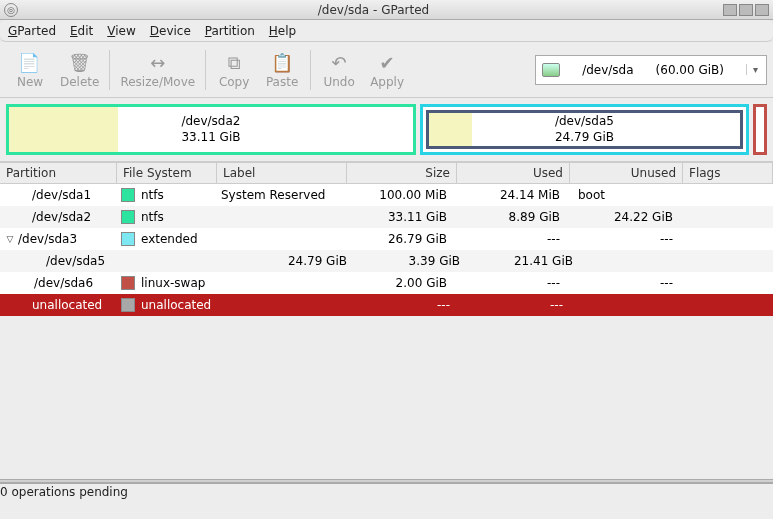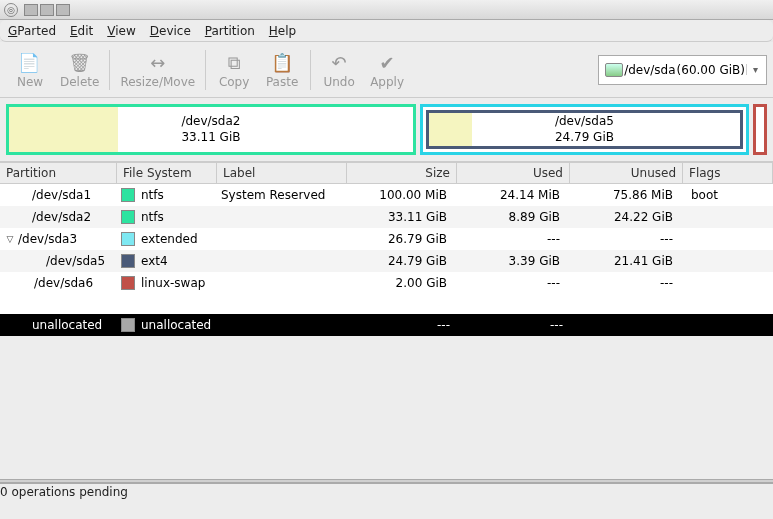--- a/index.html
+++ b/index.html
@@ -10,52 +10,53 @@
 .titlebar .wbtns { display:flex; gap:2px; }
 .titlebar .wbtn { width:14px; height:12px; background:#bbb; border:1px solid #888; }
 .menubar { height: 22px; background: #ededed; border-bottom: 1px solid #ccc; display: flex; align-items: center; padding: 0 8px; gap: 14px; border-radius: 6px; }
 .menubar span { color: #222; cursor: default; }
 .menubar .ul { text-decoration: underline; }
 .toolbar { height: 56px; background: #ededed; border-bottom: 1px solid #ccc; display: flex; align-items: center; padding: 4px 6px; }
 .tbtn { display:flex; flex-direction:column; align-items:center; justify-content:center; padding: 2px 6px; min-width:48px; color:#333; }
 .tbtn.disabled { color:#999; }
 .tbtn .ico { width:24px; height:24px; display:flex; align-items:center; justify-content:center; font-size:18px; }
 .sep { width:1px; height:40px; background:#ccc; margin:0 4px; }
-.devsel { margin-left:auto; border:1px solid #aaa; background:#fff; height:30px; display:flex; align-items:center; padding:0 6px; gap:1px; }
+.devsel { margin-left:auto; border:1px solid #aaa; background:#fff; height:30px; display:flex; align-items:center; padding:0 6px; gap:22px; }
 .devsel .disk { width:18px; height:14px; background:linear-gradient(#cfe,#8c8); border:1px solid #888; border-radius:2px; }
 .devsel .dd { width:14px; font-size:10px; color:#666; text-align:center; border-left:1px solid #ccc; padding-left:4px;}
 .partmap { height:64px; padding:6px; display:flex; gap:4px; background:#ededed; border-bottom:1px solid #ccc; }
 .pblock { border:3px solid; height:100%; display:flex; align-items:center; justify-content:center; flex-direction:column; background:#fff; position:relative; overflow:hidden; }
 .pblock .fill { position:absolute; left:0; top:0; bottom:0; background:#f5f5c0; }
 .pblock .plabel { position:relative; text-align:center; line-height:1.3; }
 .tablehdr { height:22px; background:#ededed; display:flex; border-bottom:1px solid #ccc; border-top:1px solid #ccc; }
 .tablehdr div { border-right:1px solid #ccc; padding:3px 6px; color:#333; display:flex; align-items:center; }
 .c-part{width:117px}.c-fs{width:100px}.c-lbl{width:130px}.c-size{width:110px;justify-content:flex-end}.c-used{width:113px;justify-content:flex-end}.c-unused{width:113px;justify-content:flex-end}.c-flags{flex:1;padding-left:8px}
 .tbody { background:#fff; flex:0 0 auto; }
 .row { height:22px; display:flex; align-items:center; }
 .row:nth-child(even){ background:#f4f4f4; }
-.row.sel { background:#000000; color:#fff;margin-top:20px; }
+.row.sel { background:#b91c1c; color:#fff; }
 .row .c-part{display:flex;align-items:center;padding-left:4px;gap:2px}
 .row .c-fs{display:flex;align-items:center;gap:6px;padding-left:4px}
 .row .c-lbl{padding-left:4px}
 .row .c-size,.row .c-used,.row .c-unused{justify-content:flex-end;padding-right:10px;display:flex}
 .row .c-flags{padding-left:8px}
 .row > div { height:100%; display:flex; align-items:center; }
 .fsbox { width:14px; height:14px; border:1px solid #888; }
 .tri { font-size:9px; width:12px; display:inline-block; text-align:center; color:#444;}
 .spacer { flex:1; background:#ededed; }
 .divider { height:4px; background:#d0d0d0; border-top:1px solid #aaa; border-bottom:1px solid #aaa; }
 .status { height:36px; background:#ededed; border-top:1px solid #aaa; padding:1px 0; color:#222; }
 .c-size,.c-used,.c-unused{font-variant-numeric:tabular-nums}
 </style>
 </head>
 <body>
 
 <div class="titlebar">
   <div class="ticon">◎</div>
+  <div class="title">/dev/sda - GParted</div>
   <div class="wbtns">
     <div class="wbtn"></div>
     <div class="wbtn"></div>
     <div class="wbtn"></div>
   </div>
 </div>
 
 <div class="menubar">
   <span><span class="ul">G</span><span>Parted</span></span>
   <span><span class="ul">E</span>dit</span>
@@ -141,21 +142,20 @@
         <span class="tri"></span>
         <span>/dev/sda1</span>
       </div>
       <div class="c-fs">
         <span class="fsbox" style="background:#2de3a0"></span>
         <span>ntfs</span>
       </div>
       <div class="c-lbl">System Reserved</div>
       <div class="c-size">100.00 MiB</div>
       <div class="c-used">24.14 MiB</div>
-      <div class="c-unused">75.86 MiB</div>
       <div class="c-flags">boot</div>
     </div>
     <div class="row">
       <div class="c-part" style="padding-left:18px">
         <span class="tri"></span>
         <span>/dev/sda2</span>
       </div>
       <div class="c-fs">
         <span class="fsbox" style="background:#2de3a0"></span>
         <span>ntfs</span>
@@ -179,24 +179,20 @@
       <div class="c-size">26.79 GiB</div>
       <div class="c-used">---</div>
       <div class="c-unused">---</div>
       <div class="c-flags"></div>
     </div>
     <div class="row">
       <div class="c-part" style="padding-left:32px">
         <span class="tri"></span>
         <span>/dev/sda5</span>
       </div>
-      <div class="c-fs">
-        <span class="fsbox" style="background:#4a5a78"></span>
-        <span>ext4</span>
-      </div>
       <div class="c-lbl"></div>
       <div class="c-size">24.79 GiB</div>
       <div class="c-used">3.39 GiB</div>
       <div class="c-unused">21.41 GiB</div>
       <div class="c-flags"></div>
     </div>
     <div class="row">
       <div class="c-part" style="padding-left:20px">
         <span class="tri"></span>
         <span>/dev/sda6</span>

